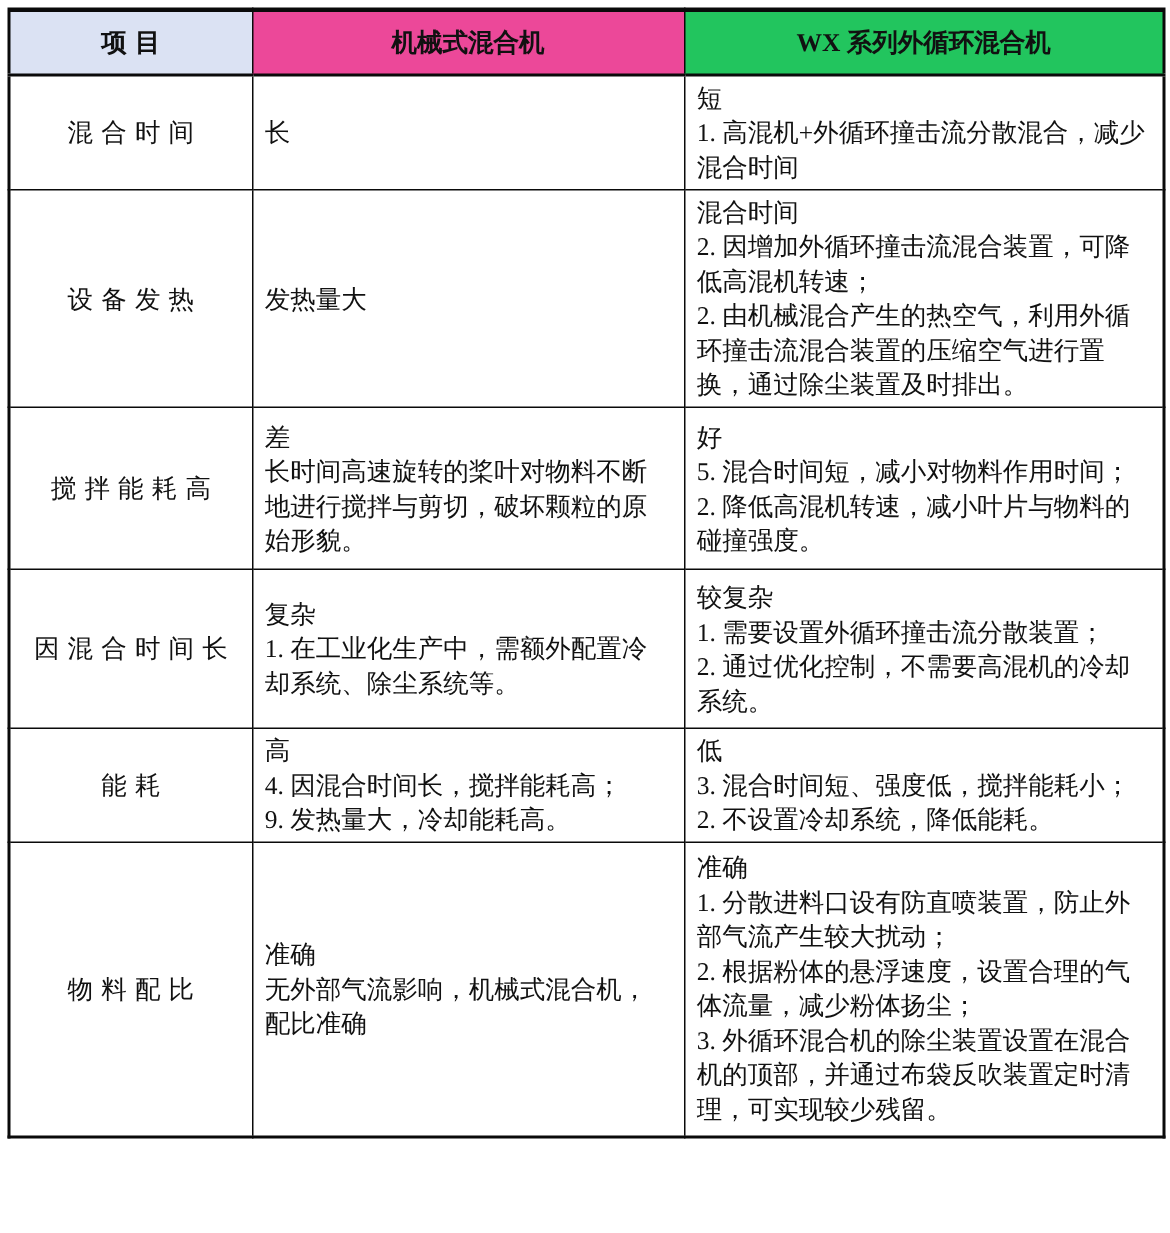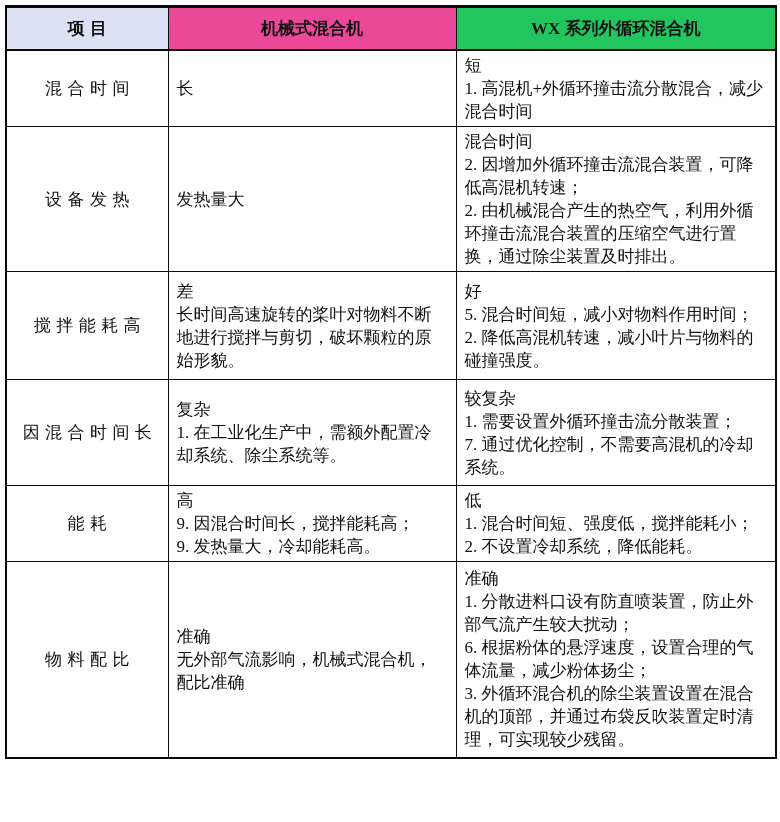--- a/index.html
+++ b/index.html
@@ -120,44 +120,44 @@
         </tr>
         <tr style="height: 106px;">
           <td class="item-cell"><span class="spaced">因混合时间长</span></td>
           <td>
             <div class="cell-line">复杂</div>
             <div class="cell-line">1. 在工业化生产中，需额外配置冷却系统、除尘系统等。</div>
           </td>
           <td>
             <div class="cell-line bold">较复杂</div>
             <div class="cell-line">1. 需要设置外循环撞击流分散装置；</div>
-            <div class="cell-line bold">7. 通过优化控制，不需要高混机的冷却系统。</div>
+            <div class="cell-line bold">2. 通过优化控制，不需要高混机的冷却系统。</div>
           </td>
         </tr>
         <tr style="height: 76px;">
           <td class="item-cell"><span class="spaced">能耗</span></td>
           <td>
             <div class="cell-line">高</div>
-            <div class="cell-line">9. 因混合时间长，搅拌能耗高；</div>
+            <div class="cell-line">4. 因混合时间长，搅拌能耗高；</div>
             <div class="cell-line">9. 发热量大，冷却能耗高。</div>
           </td>
           <td>
             <div class="cell-line">低</div>
-            <div class="cell-line">1. 混合时间短、强度低，搅拌能耗小；</div>
+            <div class="cell-line">3. 混合时间短、强度低，搅拌能耗小；</div>
             <div class="cell-line bold">2. 不设置冷却系统，降低能耗。</div>
           </td>
         </tr>
         <tr style="height: 196px;">
           <td class="item-cell"><span class="spaced">物料配比</span></td>
           <td>
             <div class="cell-line">准确</div>
             <div class="cell-line">无外部气流影响，机械式混合机，配比准确</div>
           </td>
           <td>
             <div class="cell-line">准确</div>
             <div class="cell-line">1. 分散进料口设有防直喷装置，防止外部气流产生较大扰动；</div>
-            <div class="cell-line">6. 根据粉体的悬浮速度，设置合理的气体流量，减少粉体扬尘；</div>
+            <div class="cell-line">2. 根据粉体的悬浮速度，设置合理的气体流量，减少粉体扬尘；</div>
             <div class="cell-line">3. 外循环混合机的除尘装置设置在混合机的顶部，并通过布袋反吹装置定时清理，可实现较少残留。</div>
           </td>
         </tr>
       </tbody>
   </table>
 </div>
 
 </body></html>

